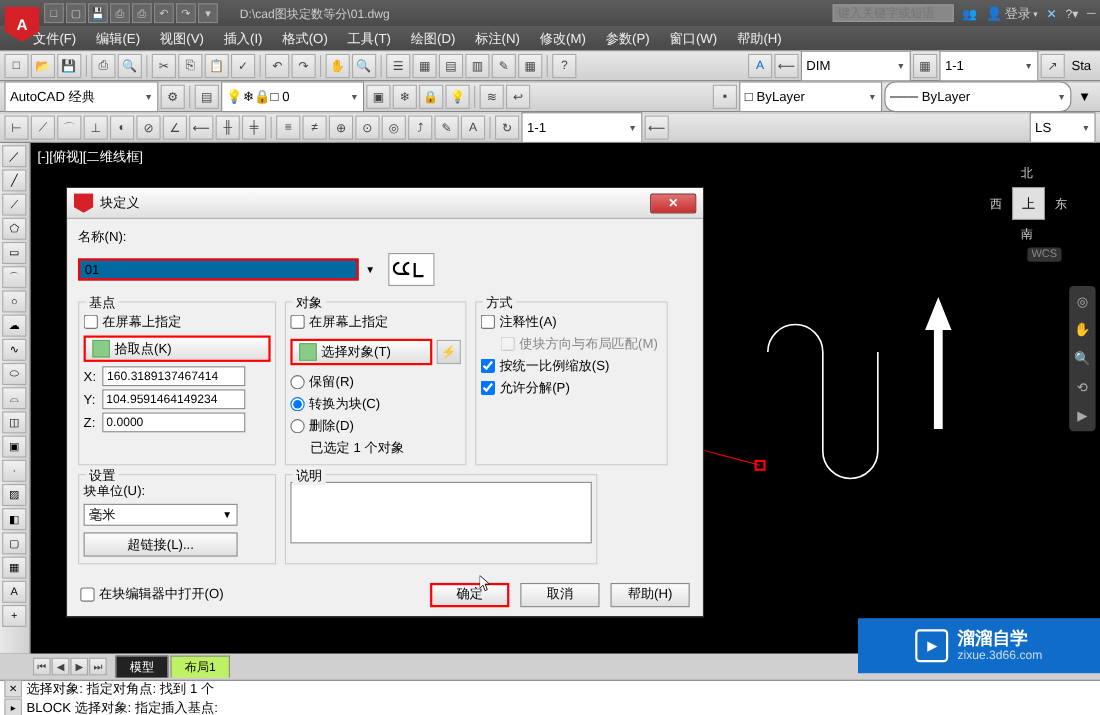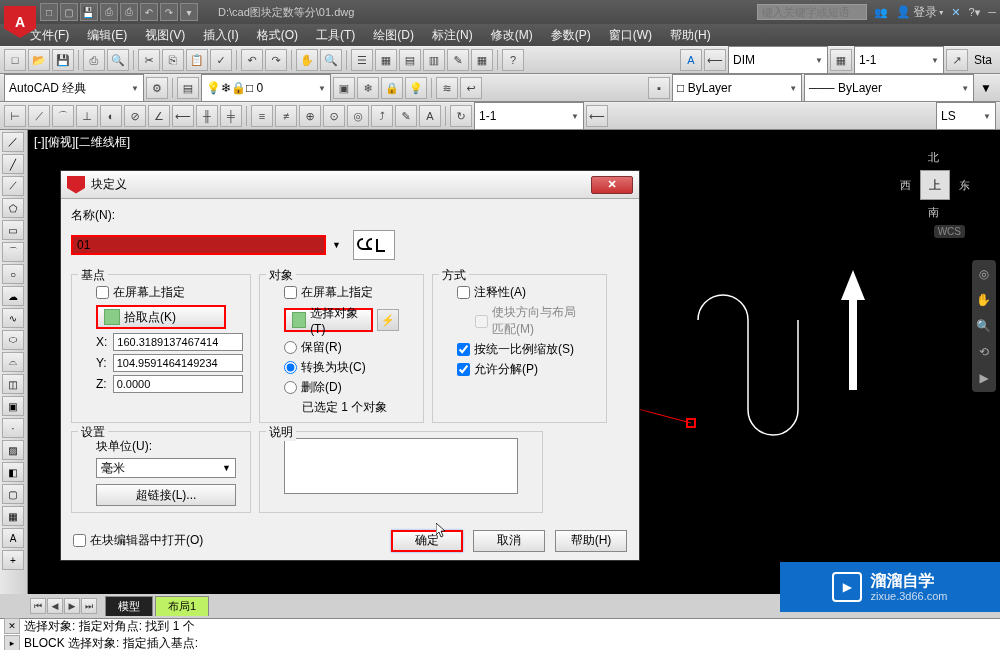--- a/index.html
+++ b/index.html
@@ -35,25 +35,25 @@
 .wcs{position:absolute;top:95px;right:35px;color:#888;font-size:10px;background:#333;padding:1px 4px;border-radius:3px;}
 .navbar{position:absolute;right:4px;top:130px;width:24px;background:rgba(80,80,80,0.7);border-radius:4px;padding:4px 2px;display:flex;flex-direction:column;gap:6px;}
 .nav-btn{width:20px;height:20px;color:#aaa;display:flex;align-items:center;justify-content:center;font-size:12px;}
 .red-mark{position:absolute;width:10px;height:10px;border:2px solid #f00;}
 .dialog{position:absolute;top:170px;left:60px;width:580px;background:#f0f0f0;border:1px solid #333;box-shadow:4px 4px 12px rgba(0,0,0,0.5);}
 .dlg-title{height:28px;background:linear-gradient(#fdfdfd,#e0e0e0);display:flex;align-items:center;padding:0 6px;border-bottom:1px solid #aaa;}
 .dlg-icon{width:18px;height:18px;background:#d62027;margin-right:6px;clip-path:polygon(0 0,100% 0,100% 70%,50% 100%,0 70%);}
 .dlg-close{margin-left:auto;width:42px;height:18px;background:linear-gradient(#e07070,#c83030);border:1px solid #803030;border-radius:2px;color:#fff;display:flex;align-items:center;justify-content:center;font-size:11px;font-weight:bold;}
 .dlg-body{padding:8px 10px;}
 .dlg-row{display:flex;align-items:center;gap:6px;margin-bottom:6px;}
-.dlg-name-input{width:255px;height:20px;border:1px solid #888;padding:0 4px;background:#b91c1c;}
+.dlg-name-input{width:255px;height:20px;border:1px solid #888;padding:0 4px;background:#0369a1;}
 .red-box{border:2px solid #f00 !important;}
 .dlg-preview{width:42px;height:30px;border:1px solid #999;background:#fff;display:flex;align-items:center;justify-content:center;margin-left:6px;}
 .dlg-cols{display:flex;gap:8px;}
-.dlg-group{border:1px solid #ccc;padding:6px 24px;position:relative;margin-top:8px;}
+.dlg-group{border:1px solid #ccc;padding:6px 4px;position:relative;margin-top:8px;}
 .dlg-group-title{position:absolute;top:-8px;left:6px;background:#f0f0f0;padding:0 3px;}
 .g-basepoint{width:180px;}
 .g-objects{width:165px;}
 .g-behavior{width:175px;}
 .dlg-chk{display:flex;align-items:center;gap:4px;margin:3px 0;}
 .dlg-chk input{margin:0;}
 .dlg-btn-inline{display:flex;align-items:center;gap:4px;height:24px;border:1px solid #888;background:linear-gradient(#fdfdfd,#e0e0e0);padding:0 6px;margin:4px 0;}
 .dlg-btn-inline .ico{width:16px;height:16px;background:#8c8;border:1px solid #6a6;}
 .coord-row{display:flex;align-items:center;gap:6px;margin:3px 0;}
 .coord-row input{width:130px;height:18px;border:1px solid #888;padding:0 3px;background:#fff;font-size:11px;}
@@ -186,21 +186,21 @@
   <div class="tb-btn">💡</div>
   <div class="tb-sep"></div>
   <div class="tb-btn">≋</div>
   <div class="tb-btn">↩</div>
   <div style="flex:1"></div>
   <div class="tb-btn">▪</div>
   <div class="tb-combo" style="min-width:130px;">
       <span>□ <span>ByLayer</span></span>
       <span class="arr">▼</span>
     </div>
-  <div class="tb-combo" style="min-width:170px;">
+  <div class="tb-combo" style="min-width:170px;border-radius:10px;">
       <span>─── <span>ByLayer</span></span>
       <span class="arr">▼</span>
     </div>
   <span class="arr" style="margin:0 4px;">▼</span>
 </div>
 
 <div class="toolbar-row">
   <div class="tb-btn">⊢</div>
   <div class="tb-btn">⟋</div>
   <div class="tb-btn">⌒</div>

